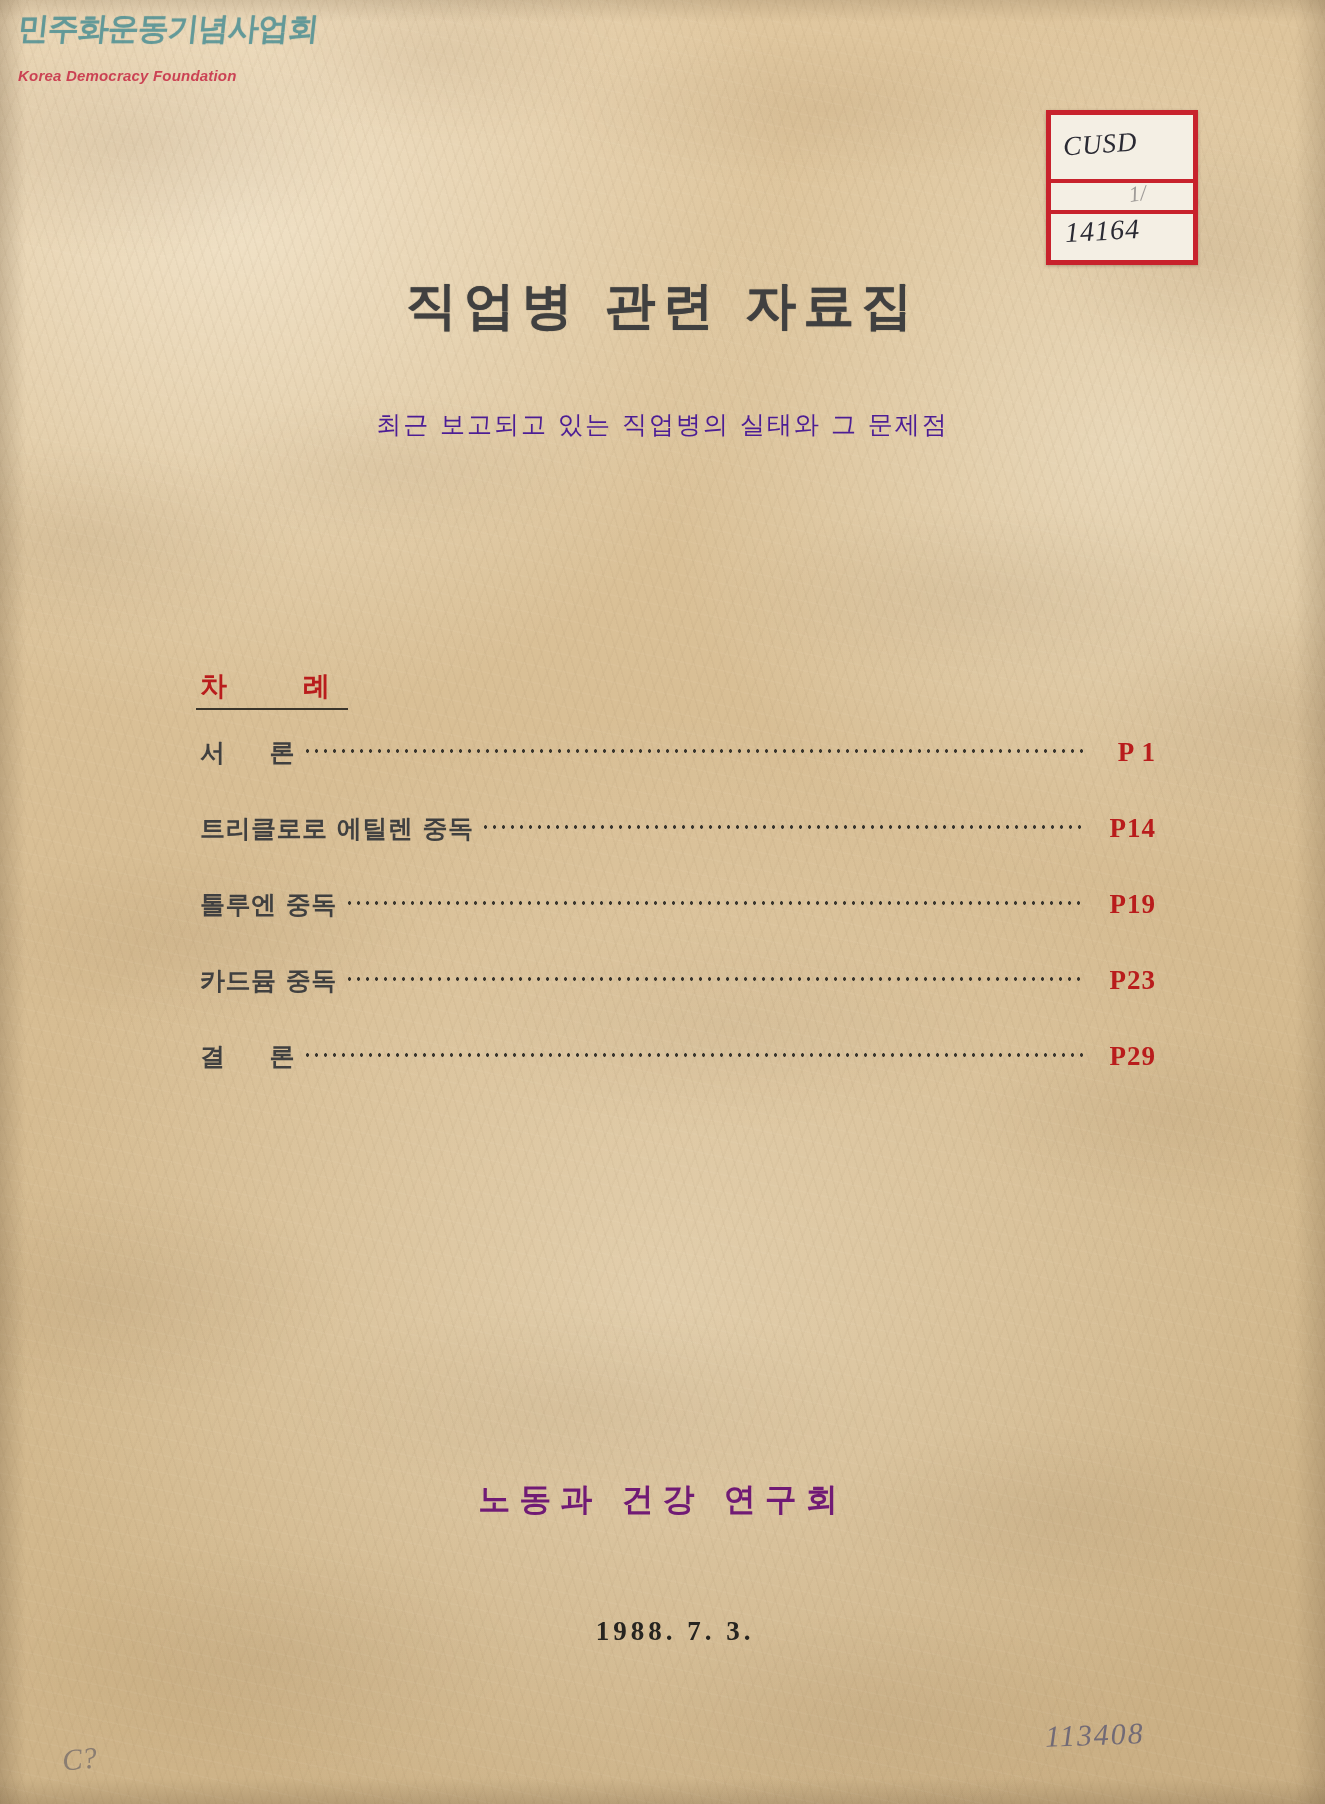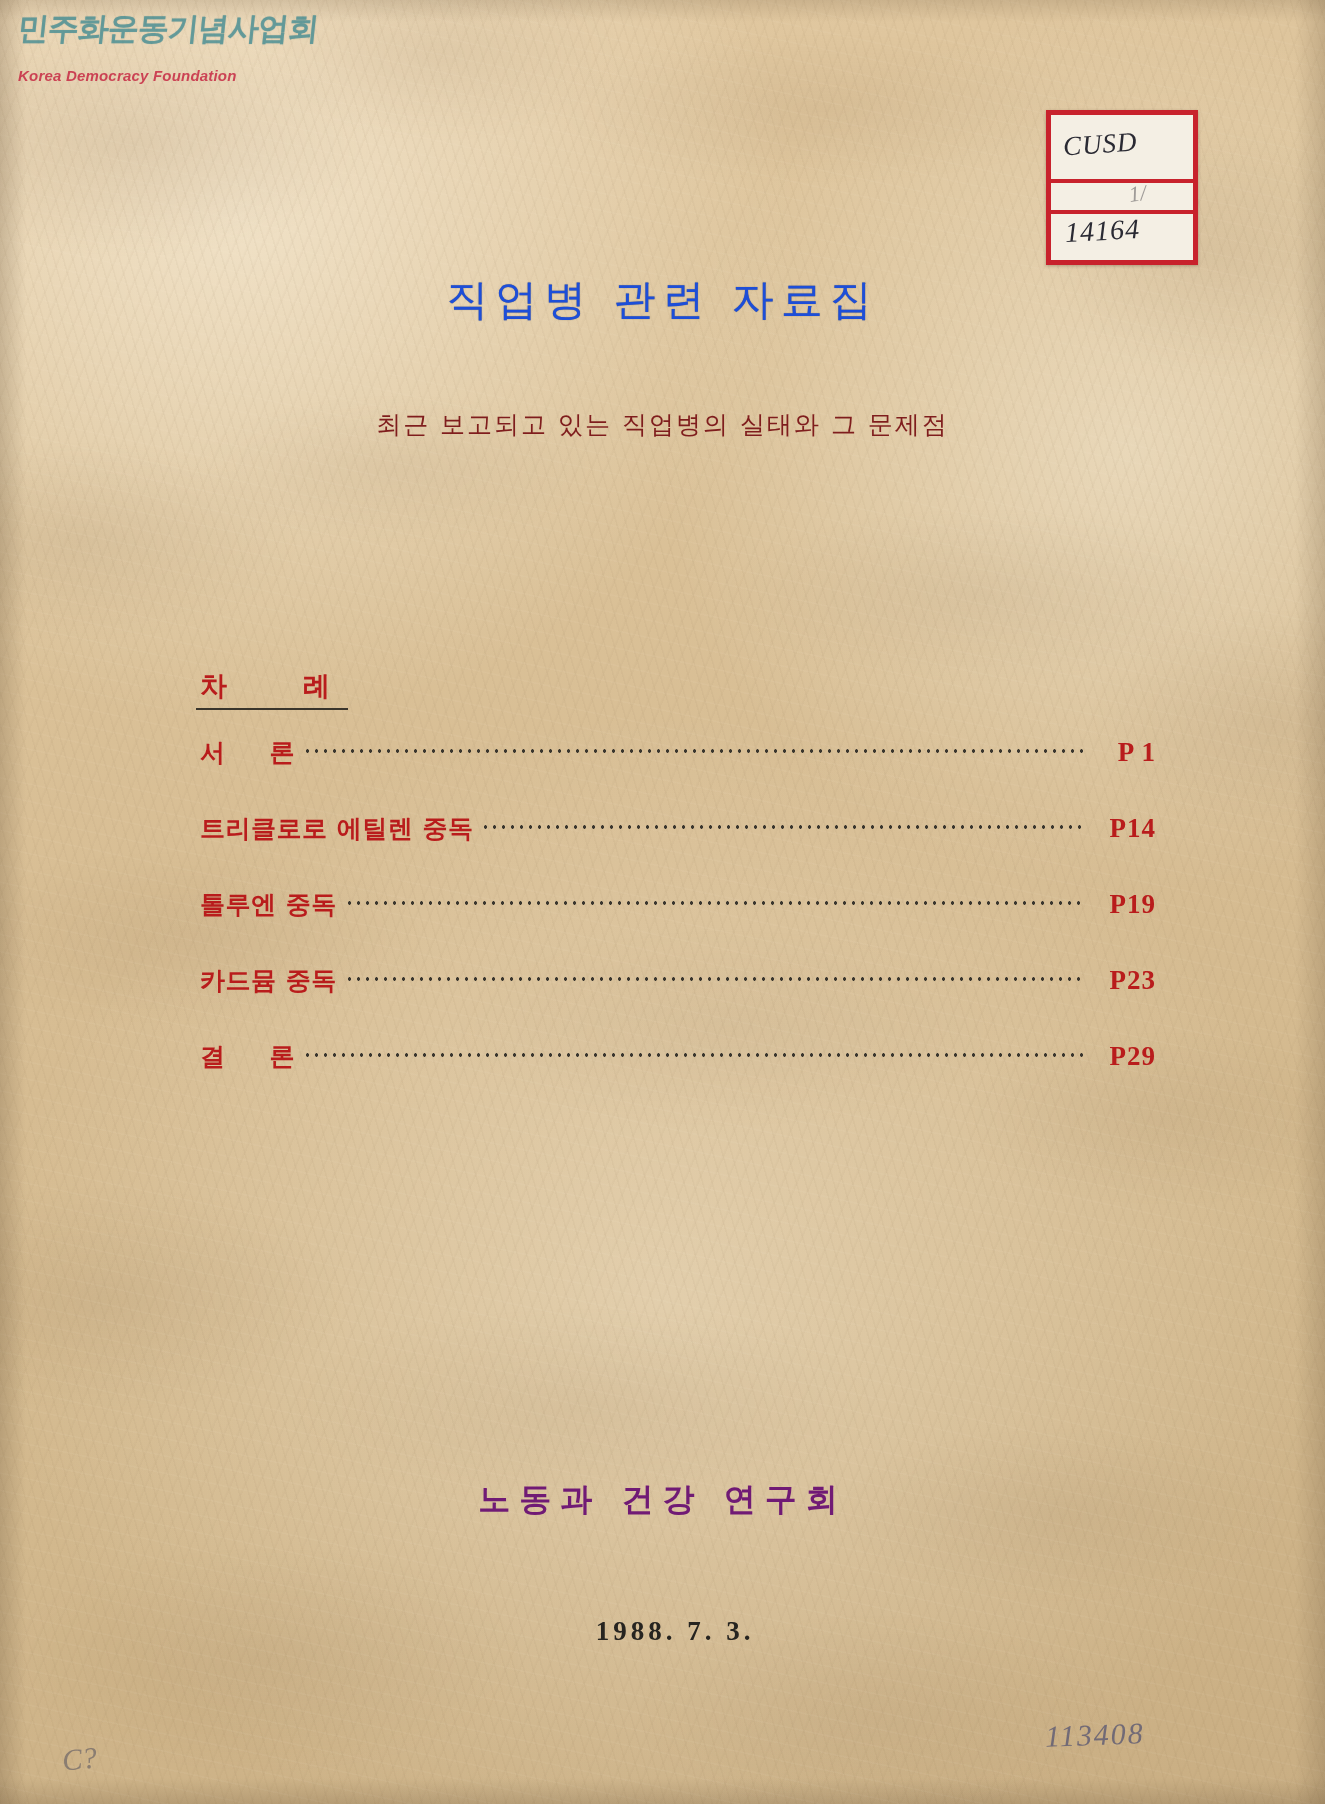--- a/index.html
+++ b/index.html
@@ -153,36 +153,36 @@
     transform: rotate(-8deg);
   }
 
   
   .doc-title {
     position: absolute;
     left: 0; right: 0;
     top: 272px;
     text-align: center;
     font-family: "DejaVu Sans", "Liberation Sans", sans-serif;
-    font-size: 42px;
-    font-weight: 400;
+    font-size: 51px;
+    font-weight: 700;
     letter-spacing: 7px;
-    color: #1d4ed8;
+    color: #404040;
     text-shadow: 0 0 1px rgba(35,33,31,0.5);
   }
   .doc-subtitle {
     position: absolute;
     left: 0; right: 0;
     top: 408px;
     text-align: center;
     font-family: "DejaVu Sans", "Liberation Sans", sans-serif;
     font-size: 25px;
     font-weight: 400;
     letter-spacing: 2px;
-    color: #7f1d1d;
+    color: #4c1d95;
   }
 
   .toc-heading {
     position: absolute;
     left: 200px;
     top: 668px;
     font-family: "DejaVu Sans", "Liberation Sans", sans-serif;
     font-size: 27px;
     font-weight: 700;
     letter-spacing: 2px;
@@ -206,21 +206,21 @@
   }
   .toc-row {
     display: flex;
     align-items: baseline;
     height: 76px;
   }
   .toc-label {
     font-family: "DejaVu Sans", "Liberation Sans", sans-serif;
     font-size: 25px;
     font-weight: 700;
-    color: #b91c1c;
+    color: #404040;
     white-space: nowrap;
     letter-spacing: 0.5px;
   }
   .toc-label .sp { display: inline-block; width: 44px; }
   .toc-dots {
     flex: 1 1 auto;
     margin: 0 10px 0 8px;
     position: relative;
     top: -5px;
     height: 10px;

